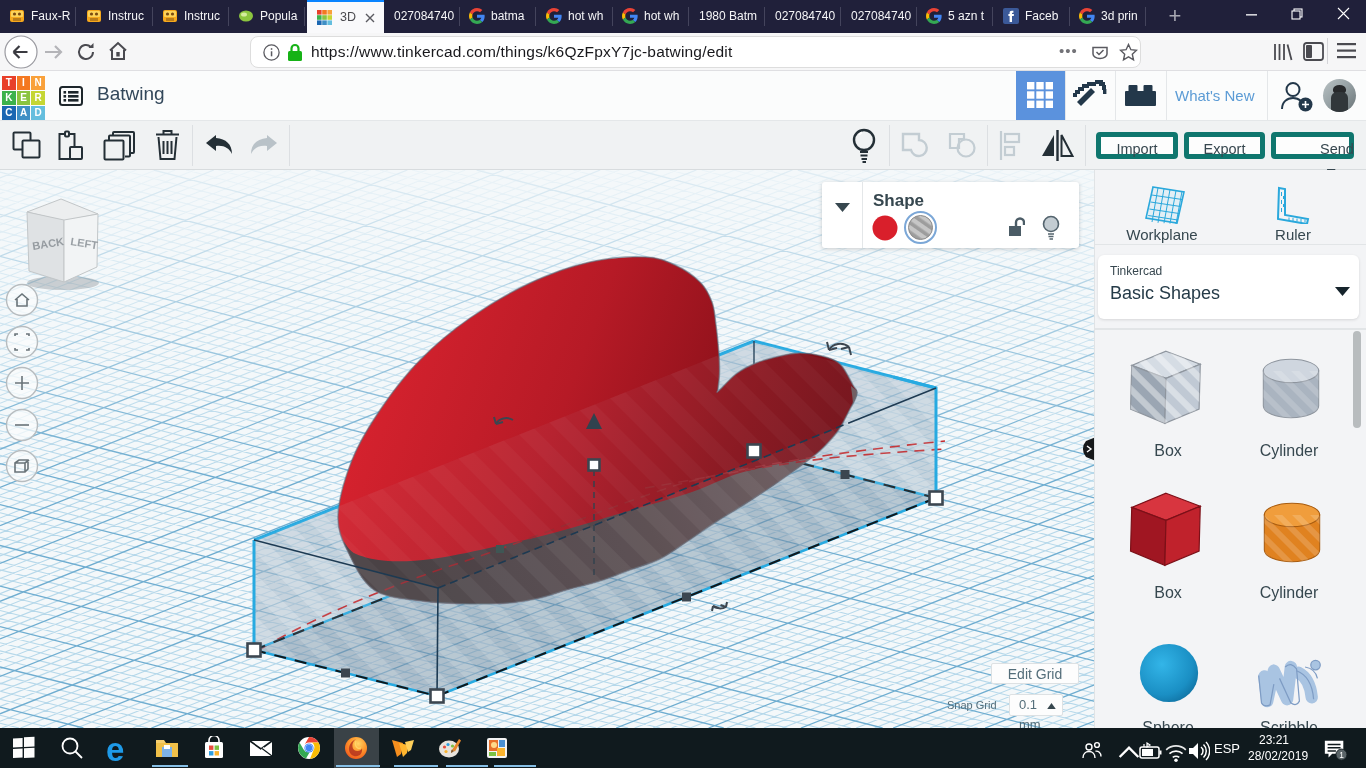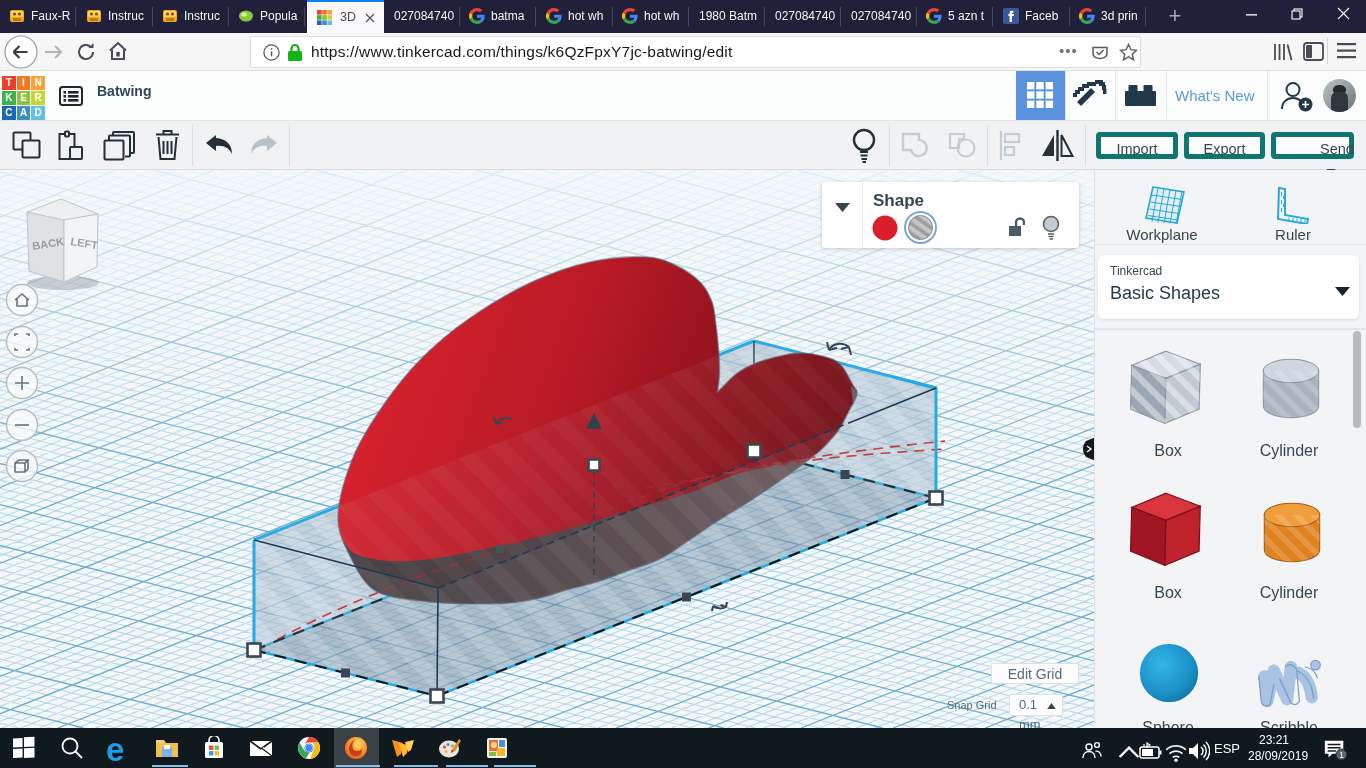--- a/index.html
+++ b/index.html
@@ -10,27 +10,27 @@
   #tabbar { position:absolute; left:0; top:0; width:1366px; height:33px; background:#20203a; }
   .tab { position:absolute; top:0; height:33px; width:76px; overflow:hidden; }
   .tab .sep { position:absolute; right:0; top:7px; height:19px; width:1px; background:#44445c; }
   .tab .ttl { position:absolute; left:31px; top:9px; font-size:12px; color:#f5f5f7; white-space:nowrap; }
   .tab .fav { position:absolute; left:9px; top:8px; width:16px; height:16px; }
   .tab.noicon .ttl { left:10px; }
   #activetab { position:absolute; left:307px; top:0; width:77px; height:33px; background:#f9f9fb; border-top:2px solid #0a84ff; }
   .winbtn { position:absolute; top:0; height:33px; width:46px; color:#fff; text-align:center; line-height:31px; font-size:13px; }
   
   #navbar { position:absolute; left:0; top:33px; width:1366px; height:38px; background:#f6f6f7; border-bottom:1px solid #dfdfe2; }
-  #urlbox { position:absolute; left:250px; top:3px; width:891px; height:32px; background:#fff; border:1px solid #ddd; border-radius:2px; }
+  #urlbox { position:absolute; left:250px; top:3px; width:891px; height:32px; background:#fff; border:1px solid #ddd; border-radius:8px; }
   #urltext { position:absolute; left:60px; top:6px; font-size:15.5px; color:#18181c; letter-spacing:0.2px;}
   
   #tkheader { position:absolute; left:0; top:71px; width:1366px; height:50px; background:#fbfcfc; border-bottom:1px solid #e4e7e9; }
   #tklogo { position:absolute; left:2px; top:5px; width:43px; height:44px; display:grid; grid-template-columns:1fr 1fr 1fr; grid-template-rows:1fr 1fr 1fr; gap:1px; }
   #tklogo div { color:#fff; font-size:10px; font-weight:bold; text-align:center; line-height:14px; }
-  #docttl { position:absolute; left:97px; top:12px; font-size:14px; font-weight:bold; color:#32475a; }
+  #docttl { position:absolute; left:97px; top:12px; font-size:19px; font-weight:normal; color:#32475a; }
   .hdrsep { position:absolute; top:0; width:1px; height:49px; background:#e4e7e9; }
   #whatsnew { position:absolute; left:1175px; top:16px; font-size:15px; color:#5b9bd5; }
   
   #toolbar { position:absolute; left:0; top:121px; width:1366px; height:49px; background:#f0f2f3; border-bottom:1px solid #d8dcde; }
   .tbsep { position:absolute; top:4px; width:1px; height:41px; background:#dcdfe2; }
   .tbtn { position:absolute; top:11px; height:27px; background:#fdfdfd; border:5px solid #0f766e; border-radius:4px; font-size:14.5px; color:#37474f; text-align:center; line-height:25px; }
   
   #viewport { position:absolute; left:0; top:170px; width:1366px; height:558px; background:#f4f8fa; overflow:hidden; }
   
   #shapepanel { position:absolute; left:822px; top:12px; width:257px; height:66px; background:#fff; border-radius:3px; box-shadow:0 1px 4px rgba(0,0,0,0.18); }
@@ -792,21 +792,21 @@
       <svg class="tico" style="left:1186px;top:11px;" width="19" height="17" viewBox="0 0 24 22">
         <path d="M3 8v6h4l5 5V3L7 8z" fill="#fff"></path>
         <g fill="none" stroke="#fff" stroke-width="1.5">
           <path d="M15 7a5 5 0 0 1 0 8"></path>
           <path d="M17.5 4.5a9 9 0 0 1 0 13"></path>
           <path d="M20 2a13 13 0 0 1 0 18"></path>
         </g>
       </svg>
       <div class="tray" style="left:1214px;top:13px;font-size:13px;">ESP</div>
       <div class="tray" style="left:1259px;top:5px;">23:21</div>
-      <div class="tray" style="left:1248px;top:21px;">28/09/2019</div>
+      <div class="tray" style="left:1248px;top:21px;">28/02/2019</div>
       <svg class="tico" style="left:1323px;top:10px;" width="22" height="20" viewBox="0 0 26 24">
         <path d="M2 2h20v14h-12l-4 4v-4H2z" fill="#fff"></path>
         <path d="M5 6h14M5 9.5h14M5 13h9" stroke="#101a1e" stroke-width="1.6"></path>
         <circle cx="20" cy="17" r="6" fill="#5a6468" stroke="#101a1e" stroke-width="1"></circle>
         <text x="20" y="21" font-size="9" fill="#fff" text-anchor="middle" font-family="Liberation Sans">1</text>
       </svg>
       <div style="position:absolute;left:152px;top:37px;width:36px;height:2px;background:#86bfe6;"></div>
       <div style="position:absolute;left:336px;top:37px;width:44px;height:2px;background:#86bfe6;"></div>
       <div style="position:absolute;left:394px;top:37px;width:44px;height:2px;background:#86bfe6;"></div>
       <div style="position:absolute;left:446px;top:37px;width:42px;height:2px;background:#86bfe6;"></div>

